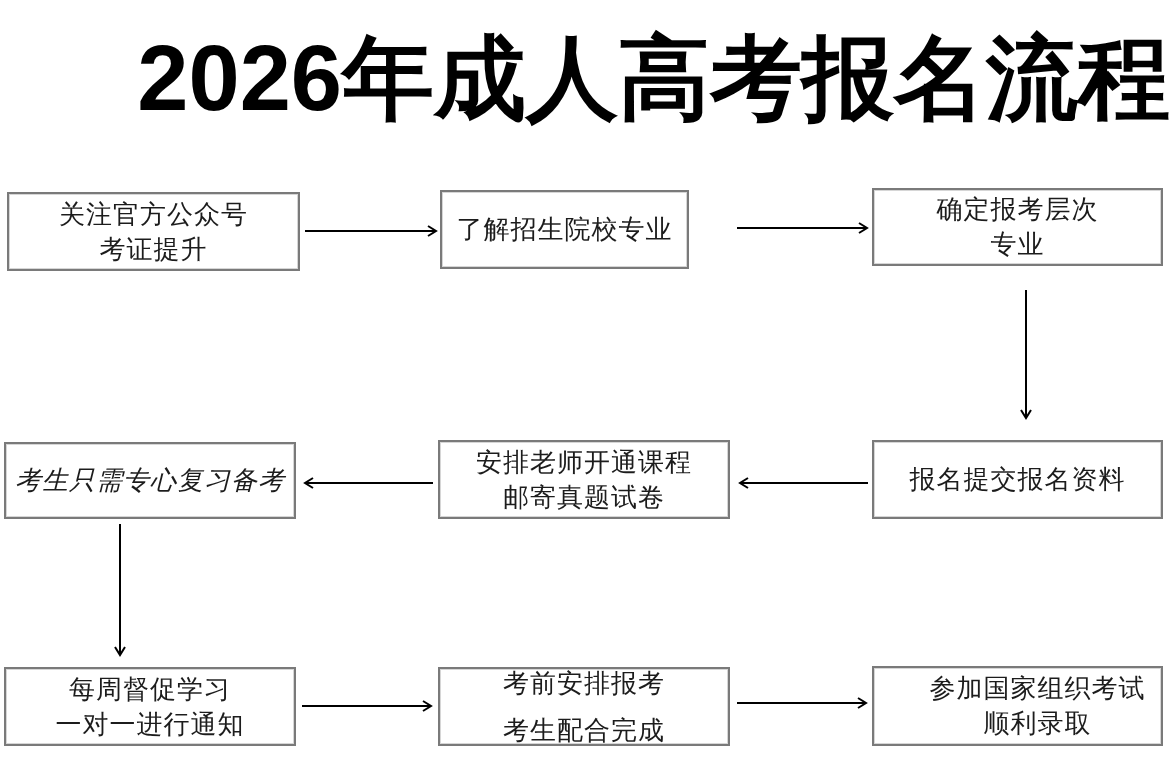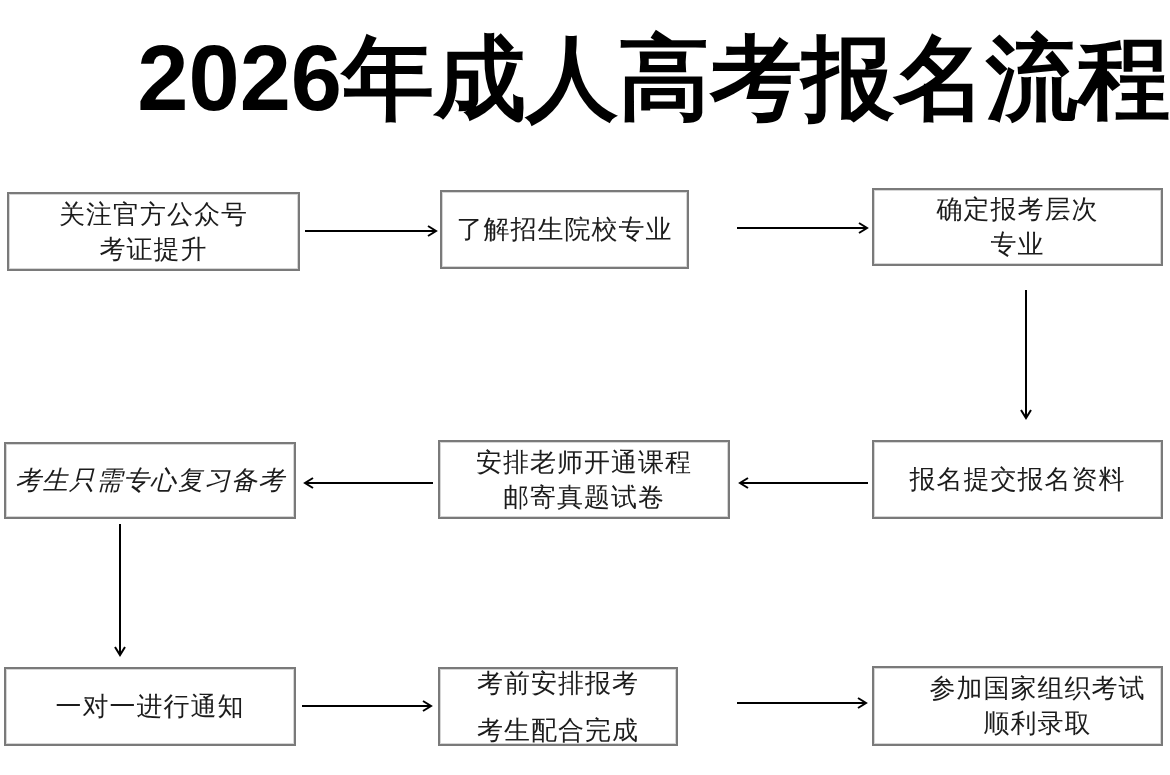--- a/index.html
+++ b/index.html
@@ -54,21 +54,21 @@
   
   .n1 { left: 7px;   top: 192px; width: 293px; height: 79px; }
   .n2 { left: 440px; top: 190px; width: 249px; height: 79px; align-items: center; }
   .n3 { left: 872px; top: 188px; width: 291px; height: 78px; }
   
   .n4 { left: 872px; top: 440px; width: 291px; height: 79px; }
   .n5 { left: 438px; top: 440px; width: 292px; height: 79px; }
   .n6 { left: 4px;   top: 442px; width: 292px; height: 77px; font-style: italic; }
   
   .n7 { left: 4px;   top: 667px; width: 292px; height: 79px; }
-  .n8 { left: 438px; top: 667px; width: 240px; height: 79px; gap: 12px; }
+  .n8 { left: 438px; top: 667px; width: 292px; height: 79px; gap: 12px; }
   .n9 { left: 872px; top: 666px; width: 291px; height: 80px; padding-left: 40px; }
 </style>
 </head>
 <body>
 
 <div class="canvas">
 
   <h1 class="page-title">2026年成人高考报名流程</h1>
 
   <svg class="arrow-layer" viewBox="0 0 1170 775" xmlns="http://www.w3.org/2000/svg">
@@ -108,20 +108,21 @@
   <div class="node n5">
     <div class="line">安排老师开通课程</div>
     <div class="line">邮寄真题试卷</div>
   </div>
 
   <div class="node n6">
     <div class="line">考生只需专心复习备考</div>
   </div>
 
   <div class="node n7">
+    <div class="line">每周督促学习</div>
     <div class="line">一对一进行通知</div>
   </div>
 
   <div class="node n8">
     <div class="line">考前安排报考</div>
     <div class="line">考生配合完成</div>
   </div>
 
   <div class="node n9">
     <div class="line">参加国家组织考试</div>

